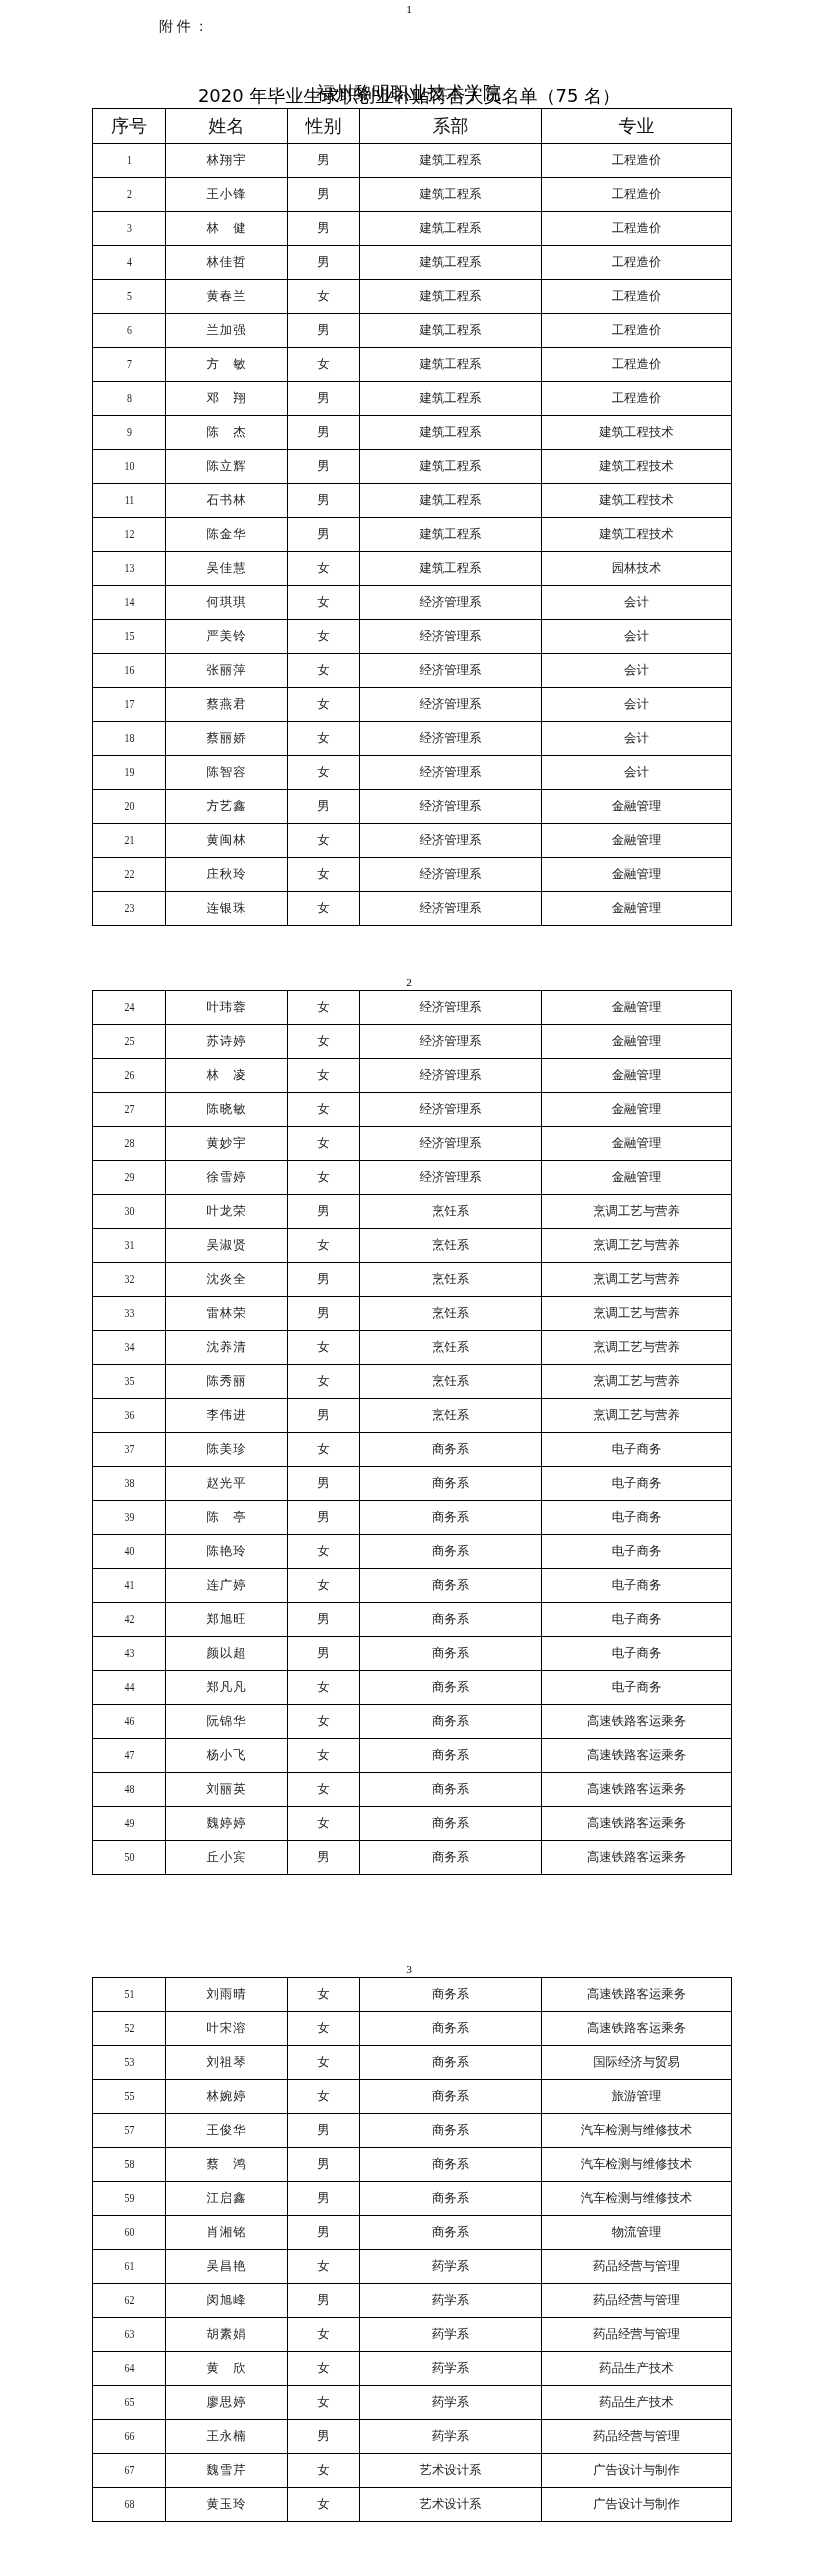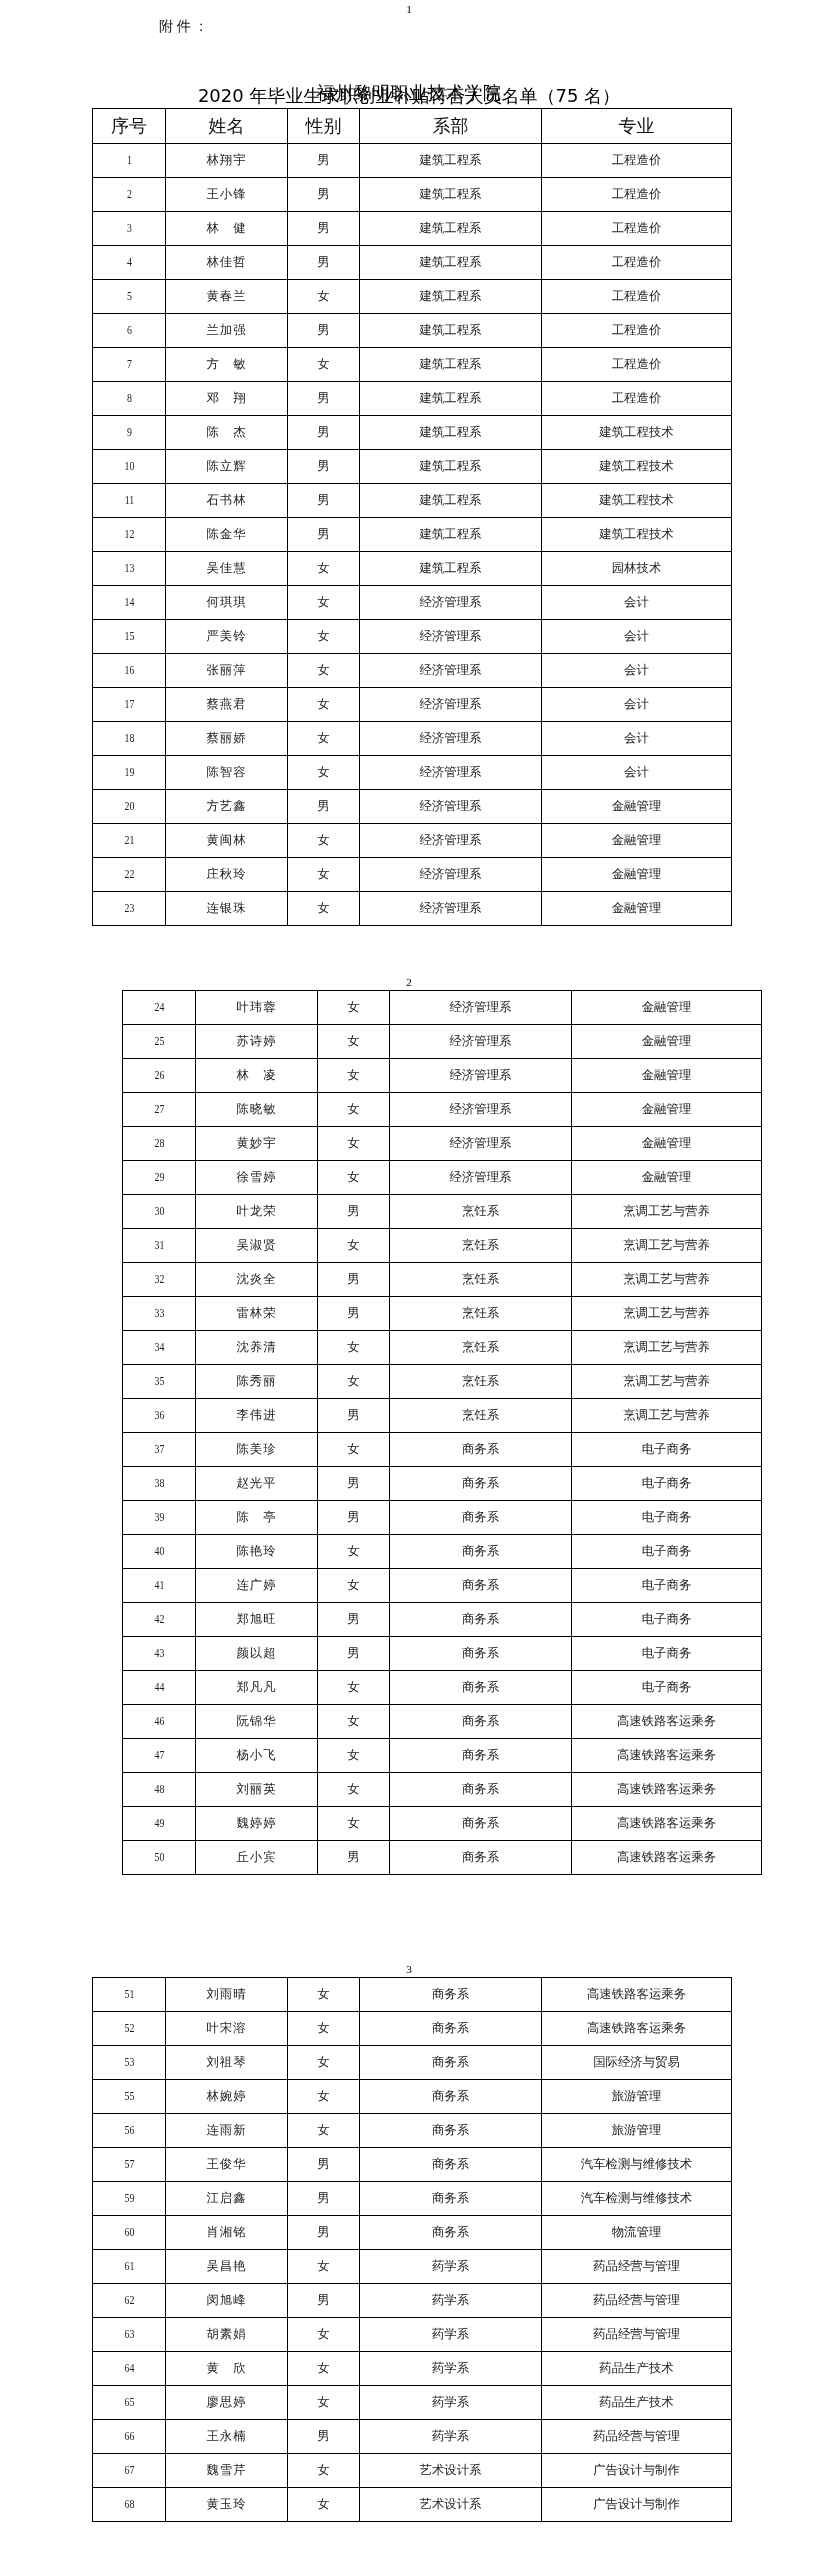--- a/index.html
+++ b/index.html
@@ -209,21 +209,21 @@
         <td class="c-no">23</td>
         <td class="c-name">连银珠</td>
         <td class="c-sex">女</td>
         <td class="c-dept">经济管理系</td>
         <td class="c-major">金融管理</td>
       </tr>
     </tbody>
 </table>
 
 <div class="pnum" style="top:977px;">2</div>
-<table class="roster" id="tbl-1" style="top:990px;margin-left:30px;">
+<table class="roster" id="tbl-1" style="top:990px;">
   <colgroup>
       <col class="col-no">
       <col class="col-name">
       <col class="col-sex">
       <col class="col-dept">
       <col class="col-major">
     </colgroup>
   <tbody>
       <tr>
         <td class="c-no">24</td>
@@ -442,29 +442,29 @@
         <td class="c-major">国际经济与贸易</td>
       </tr>
       <tr>
         <td class="c-no">55</td>
         <td class="c-name">林婉婷</td>
         <td class="c-sex">女</td>
         <td class="c-dept">商务系</td>
         <td class="c-major">旅游管理</td>
       </tr>
       <tr>
-        <td class="c-no">56</td>
-        <td class="c-name">连雨新</td>
-        <td class="c-sex">女</td>
-        <td class="c-dept">商务系</td>
-        <td class="c-major">旅游管理</td>
-      </tr>
-      <tr>
         <td class="c-no">57</td>
         <td class="c-name">王俊华</td>
+        <td class="c-sex">男</td>
+        <td class="c-dept">商务系</td>
+        <td class="c-major">汽车检测与维修技术</td>
+      </tr>
+      <tr>
+        <td class="c-no">58</td>
+        <td class="c-name">蔡　鸿</td>
         <td class="c-sex">男</td>
         <td class="c-dept">商务系</td>
         <td class="c-major">汽车检测与维修技术</td>
       </tr>
       <tr>
         <td class="c-no">59</td>
         <td class="c-name">江启鑫</td>
         <td class="c-sex">男</td>
         <td class="c-dept">商务系</td>
         <td class="c-major">汽车检测与维修技术</td>

